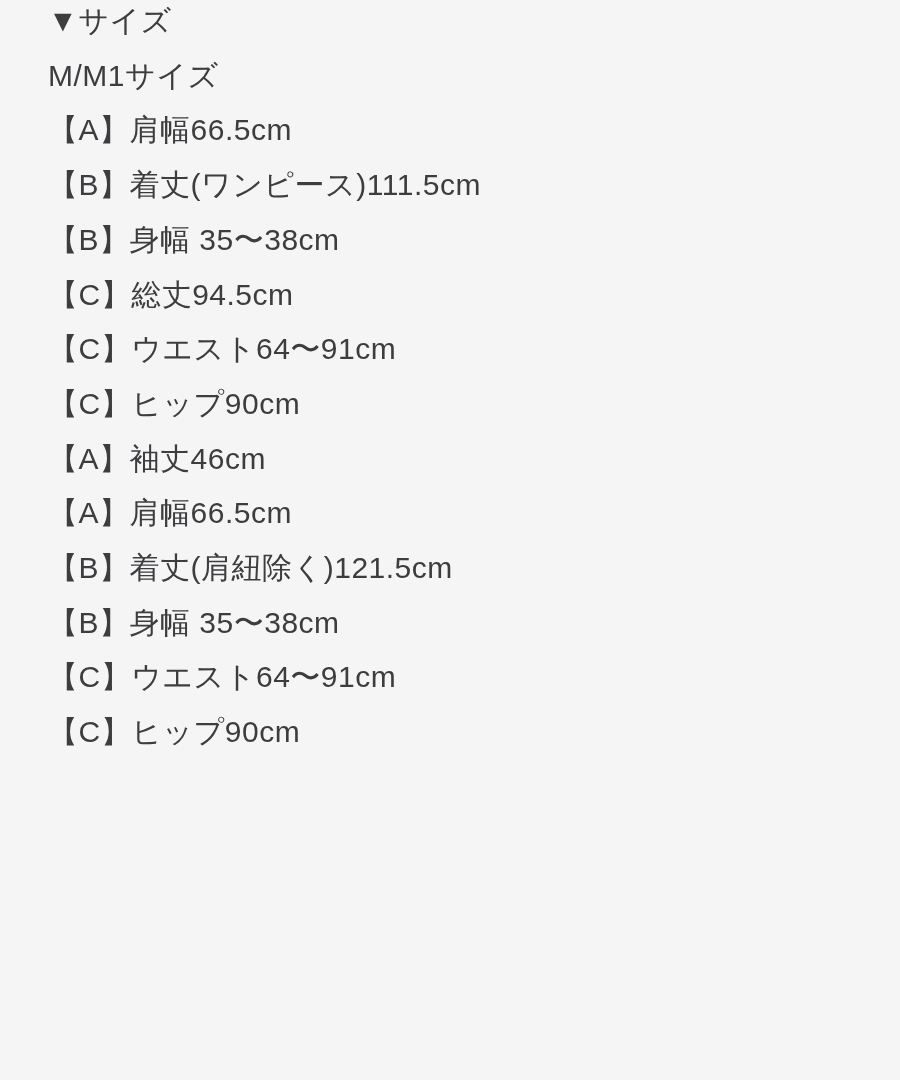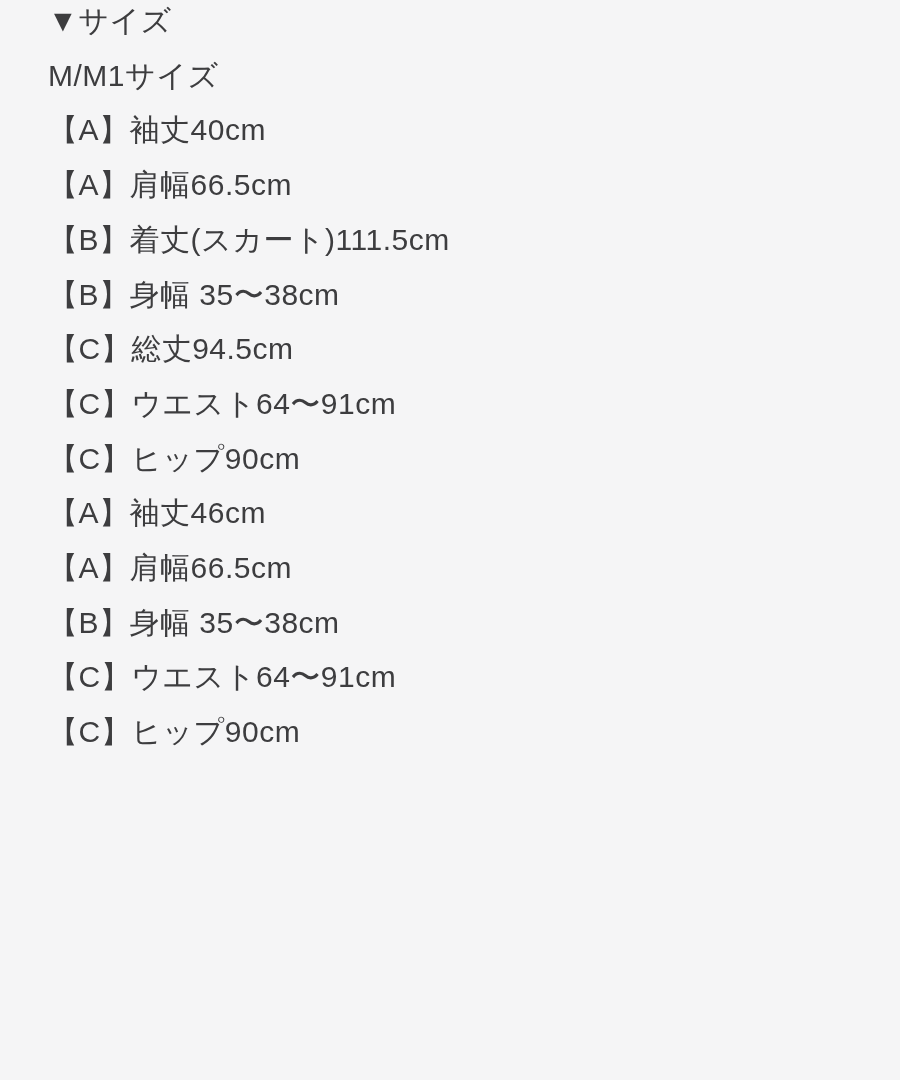--- a/index.html
+++ b/index.html
@@ -24,26 +24,26 @@
     font-weight: 400;
   }
 </style>
 </head>
 <body style="background: rgb(245, 245, 246); color: rgb(61, 61, 63);">
 
 <div class="page">
   <div class="line">▼サイズ</div>
 
   <div class="line">M/M1サイズ</div>
-  <div class="line">【A】袖丈40cm</div>
   <div class="line">【A】肩幅66.5cm</div>
-  <div class="line">【B】着丈(スカート)111.5cm</div>
+  <div class="line">【B】着丈(ワンピース)111.5cm</div>
   <div class="line">【B】身幅 35〜38cm</div>
   <div class="line">【C】総丈94.5cm</div>
   <div class="line">【C】ウエスト64〜91cm</div>
   <div class="line">【C】ヒップ90cm</div>
 
   <div class="line">【A】袖丈46cm</div>
   <div class="line">【A】肩幅66.5cm</div>
+  <div class="line">【B】着丈(肩紐除く)121.5cm</div>
   <div class="line">【B】身幅 35〜38cm</div>
   <div class="line">【C】ウエスト64〜91cm</div>
   <div class="line">【C】ヒップ90cm</div>
 </div>
 
 </body></html>

